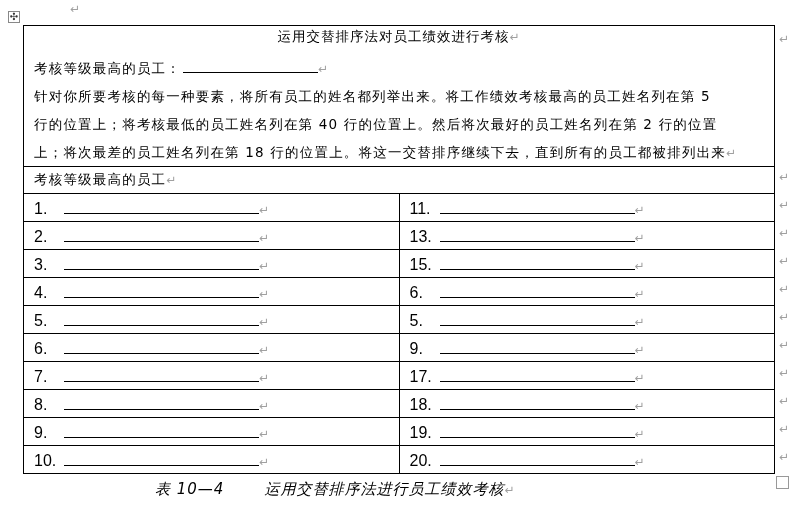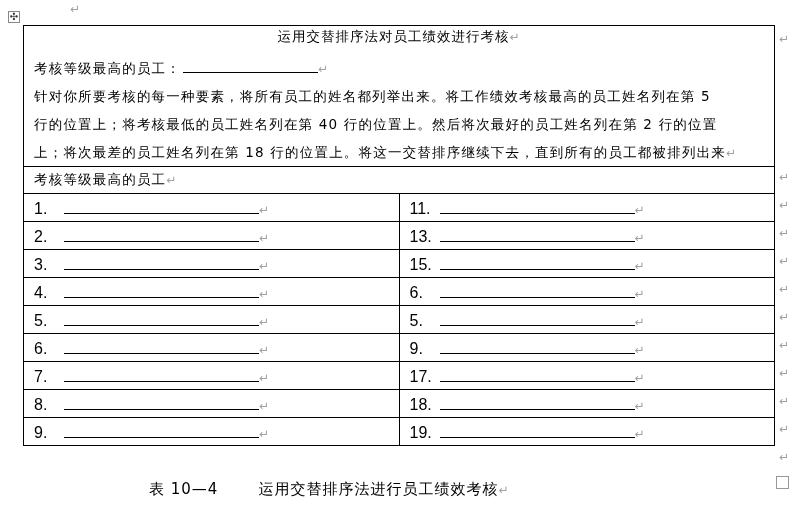--- a/index.html
+++ b/index.html
@@ -13,21 +13,21 @@
   .tbl { position:absolute; left:23px; top:25px; width:752px; border-collapse:collapse; table-layout:fixed; }
   .tbl td { border:1px solid #000; padding:0 10px; font-size:13.5px; vertical-align:middle; }
   .hdr td { border-bottom:1px solid #000; }
   .title-line { text-align:center; height:28px; line-height:20px; letter-spacing:1px; }
   .line { height:28px; line-height:28px; letter-spacing:1.2px; white-space:nowrap; overflow:hidden; }
   .blank { display:inline-block; border-bottom:1px solid #000; width:135px; height:14px; vertical-align:baseline; margin-left:2px; }
   .rank td { height:27px; font-family:"Liberation Sans", sans-serif; font-size:16px; }
   .num { display:inline-block; min-width:24px; }
   .nameline { display:inline-block; border-bottom:1px solid #000; width:195px; height:16px; vertical-align:baseline; margin-left:6px; }
   .rowmark { position:absolute; left:779px; }
-  .caption { position:absolute; left:149px; top:480px; font-size:15px; letter-spacing:1px; white-space:nowrap; }
+  .caption { position:absolute; left:155px; top:480px; font-size:15px; letter-spacing:1px; white-space:nowrap;font-style:italic; }
   .caption .gap { display:inline-block; width:40px; }
   .endbox { position:absolute; left:776px; top:476px; width:13px; height:13px; border:1px solid #999; box-sizing:border-box; }
 </style>
 </head>
 <body>
 
 <div class="move-handle">✣</div>
 <span class="mark top-mark">↵</span>
 
 <table class="tbl">
@@ -77,20 +77,24 @@
     <td><span class="num">17.</span><span class="nameline"></span><span class="mark">↵</span></td>
   </tr>
   <tr class="rank">
     <td><span class="num">8.</span><span class="nameline"></span><span class="mark">↵</span></td>
     <td><span class="num">18.</span><span class="nameline"></span><span class="mark">↵</span></td>
   </tr>
   <tr class="rank">
     <td><span class="num">9.</span><span class="nameline"></span><span class="mark">↵</span></td>
     <td><span class="num">19.</span><span class="nameline"></span><span class="mark">↵</span></td>
   </tr>
+  <tr class="rank">
+    <td><span class="num">10.</span><span class="nameline"></span><span class="mark">↵</span></td>
+    <td><span class="num">20.</span><span class="nameline"></span><span class="mark">↵</span></td>
+  </tr>
 </tbody>
   </table>
 
 <span class="mark rowmark" style="top:32px">↵</span>
 <span class="mark rowmark" style="top:170px">↵</span>
 <span class="mark rowmark" style="top:198px">↵</span>
 <span class="mark rowmark" style="top:226px">↵</span>
 <span class="mark rowmark" style="top:254px">↵</span>
 <span class="mark rowmark" style="top:282px">↵</span>
 <span class="mark rowmark" style="top:310px">↵</span>

